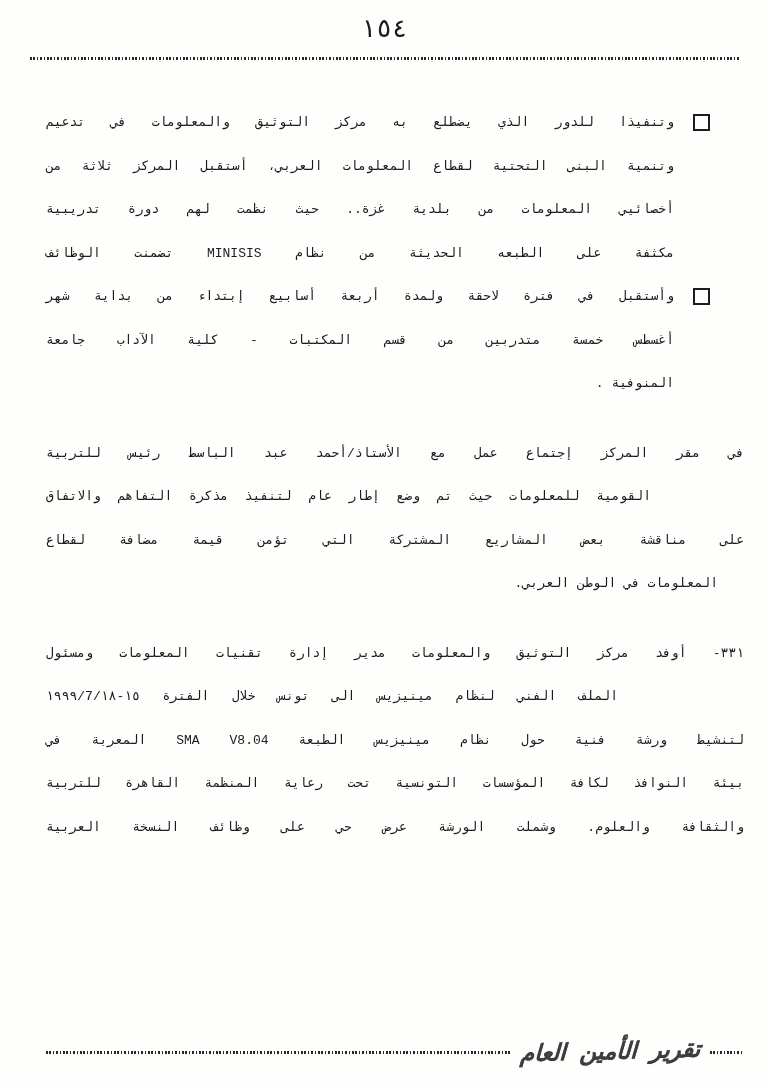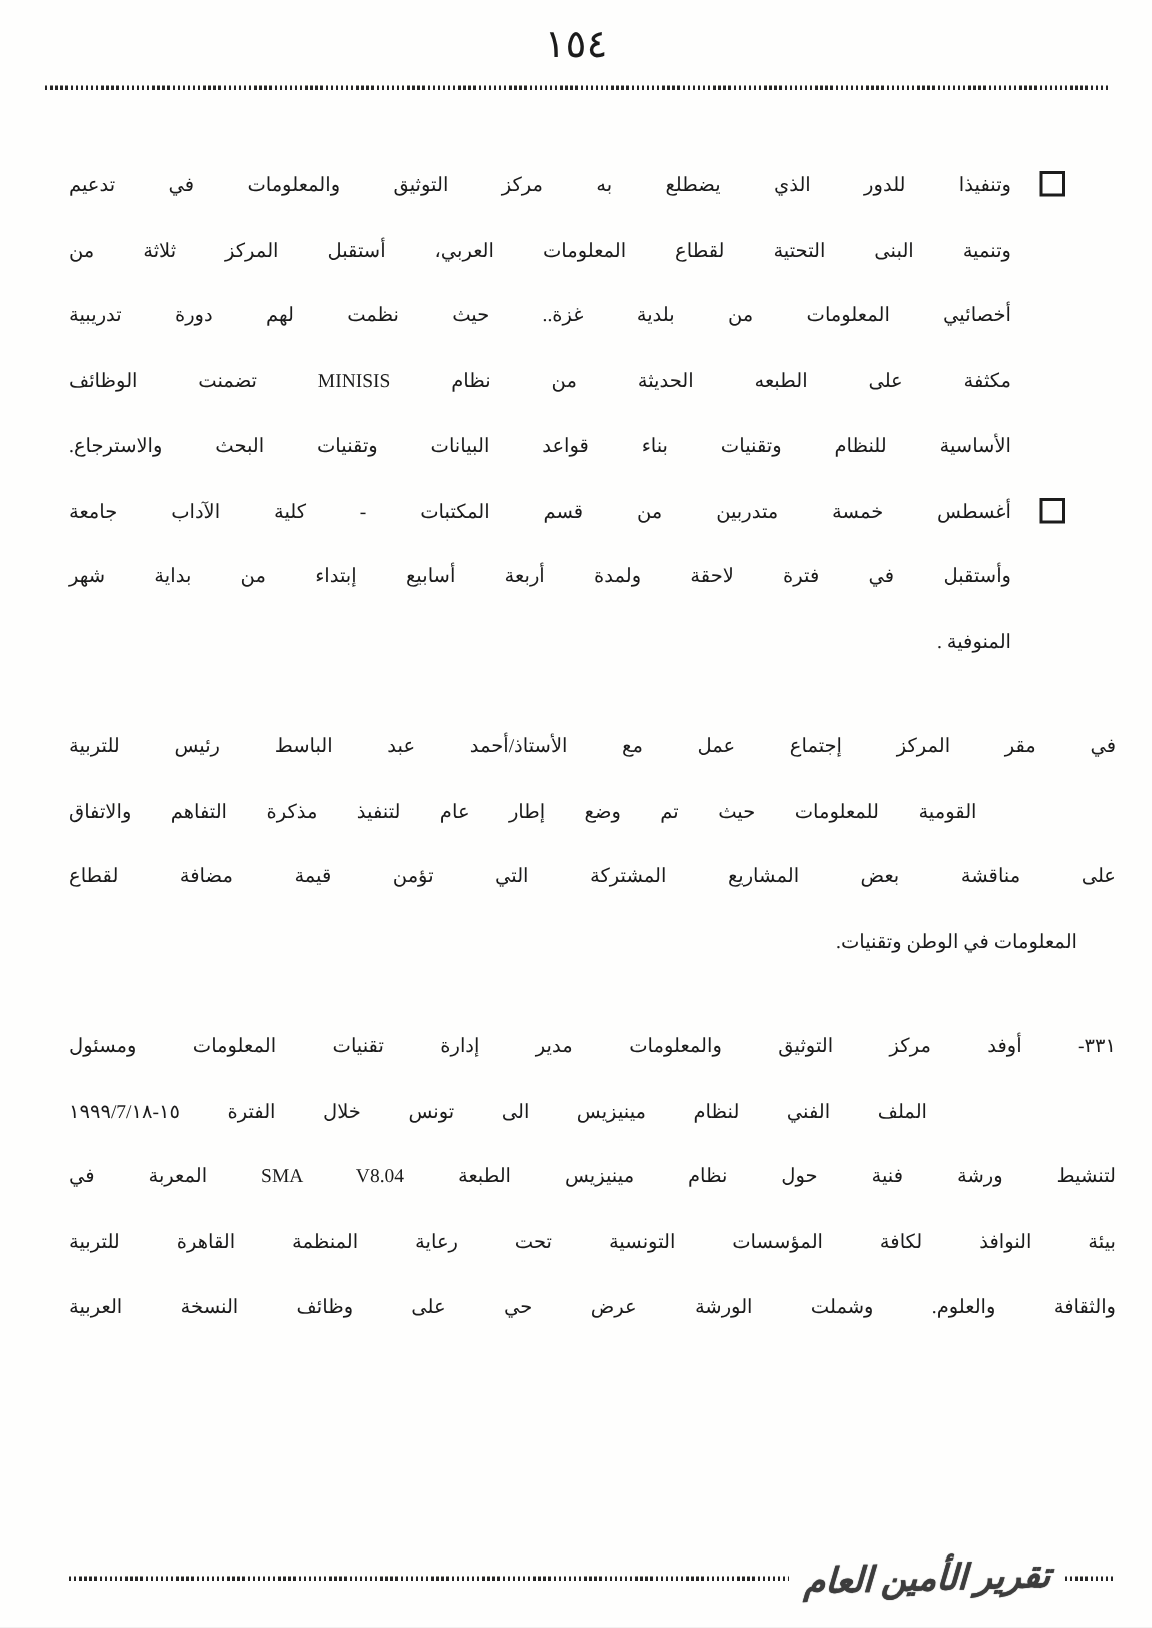--- a/index.html
+++ b/index.html
@@ -1,21 +1,21 @@
 <!DOCTYPE html>
 <html lang="ar"><head>
 <meta charset="utf-8">
 <style>
   html,body{margin:0;padding:0;background:#e8e8e8;}
   .page{
     position:relative;
     width:768px;height:1085px;
     margin:0 auto;
     background:#fefefd;
-    font-family:Liberation Serif, serif;
+    font-family:Liberation Mono, monospace;
     color:#1b1b1b;
     direction:rtl;
     overflow:hidden;
   }
   .page-number{
     padding-top:13px;
     height:34px;line-height:34px;
     text-align:center;
     font-size:26px;
     letter-spacing:2px;
@@ -85,39 +85,38 @@
 
   <div class="top-rule dotline"></div>
 
   <section class="para bullet-para p1">
     <span class="bullet-square"></span>
     <div>
         <div class="bline">وتنفيذا للدور الذي يضطلع به مركز التوثيق والمعلومات في تدعيم</div>
         <div class="bline">وتنمية البنى التحتية لقطاع المعلومات العربي، أستقبل المركز ثلاثة من</div>
         <div class="bline">أخصائيي المعلومات من بلدية غزة.. حيث نظمت لهم دورة تدريبية</div>
         <div class="bline">مكثفة على الطبعه الحديثة من نظام MINISIS تضمنت الوظائف</div>
-        <div class="bline">الأساسية للنظام وتقنيات بناء قواعد البيانات وتقنيات البحث والاسترجاع.</div>
       </div>
   </section>
 
   <section class="para bullet-para p2">
     <span class="bullet-square"></span>
     <div>
+        <div class="bline">وأستقبل في فترة لاحقة ولمدة أربعة أسابيع إبتداء من بداية شهر</div>
         <div class="bline">أغسطس خمسة متدربين من قسم المكتبات - كلية الآداب جامعة</div>
-        <div class="bline">وأستقبل في فترة لاحقة ولمدة أربعة أسابيع إبتداء من بداية شهر</div>
         <div class="bline">المنوفية .</div>
       </div>
   </section>
 
   <section class="para num-para p330">
     <div>
         <div class="bline">في مقر المركز إجتماع عمل مع الأستاذ/أحمد عبد الباسط رئيس للتربية</div>
         <div class="bline">القومية للمعلومات حيث تم وضع إطار عام لتنفيذ مذكرة التفاهم والاتفاق</div>
         <div class="bline">على مناقشة بعض المشاريع المشتركة التي تؤمن قيمة مضافة لقطاع</div>
-        <div class="bline">المعلومات في الوطن وتقنيات.</div>
+        <div class="bline">المعلومات في الوطن العربي.</div>
       </div>
   </section>
 
   <section class="para num-para p331">
     <div>
         <div class="bline">٣٣١- أوفد مركز التوثيق والمعلومات مدير إدارة تقنيات المعلومات ومسئول</div>
         <div class="bline">الملف الفني لنظام مينيزيس الى تونس خلال الفترة ١٥-١٩٩٩/7/١٨</div>
         <div class="bline">لتنشيط ورشة فنية حول نظام مينيزيس الطبعة SMA  V8.04 المعربة في</div>
         <div class="bline">بيئة النوافذ لكافة المؤسسات التونسية تحت رعاية المنظمة القاهرة للتربية</div>
         <div class="bline">والثقافة والعلوم. وشملت الورشة عرض حي على وظائف النسخة العربية</div>

